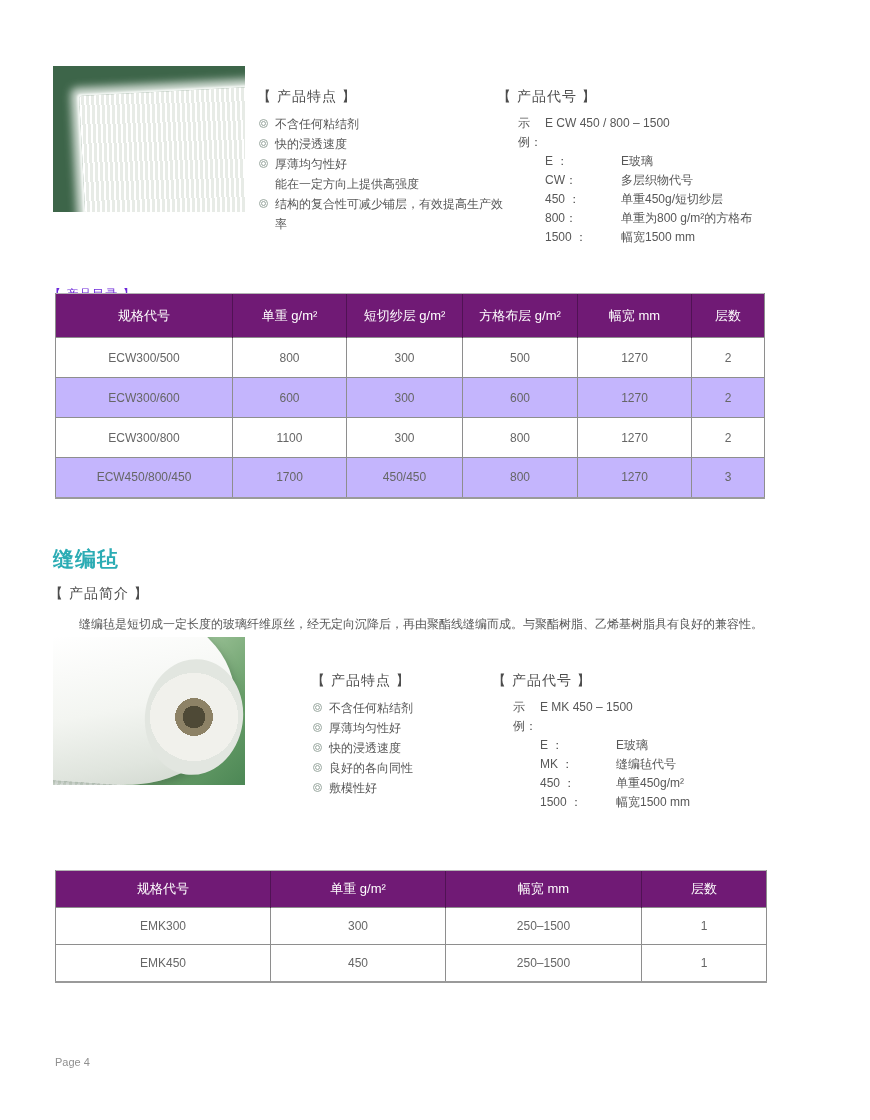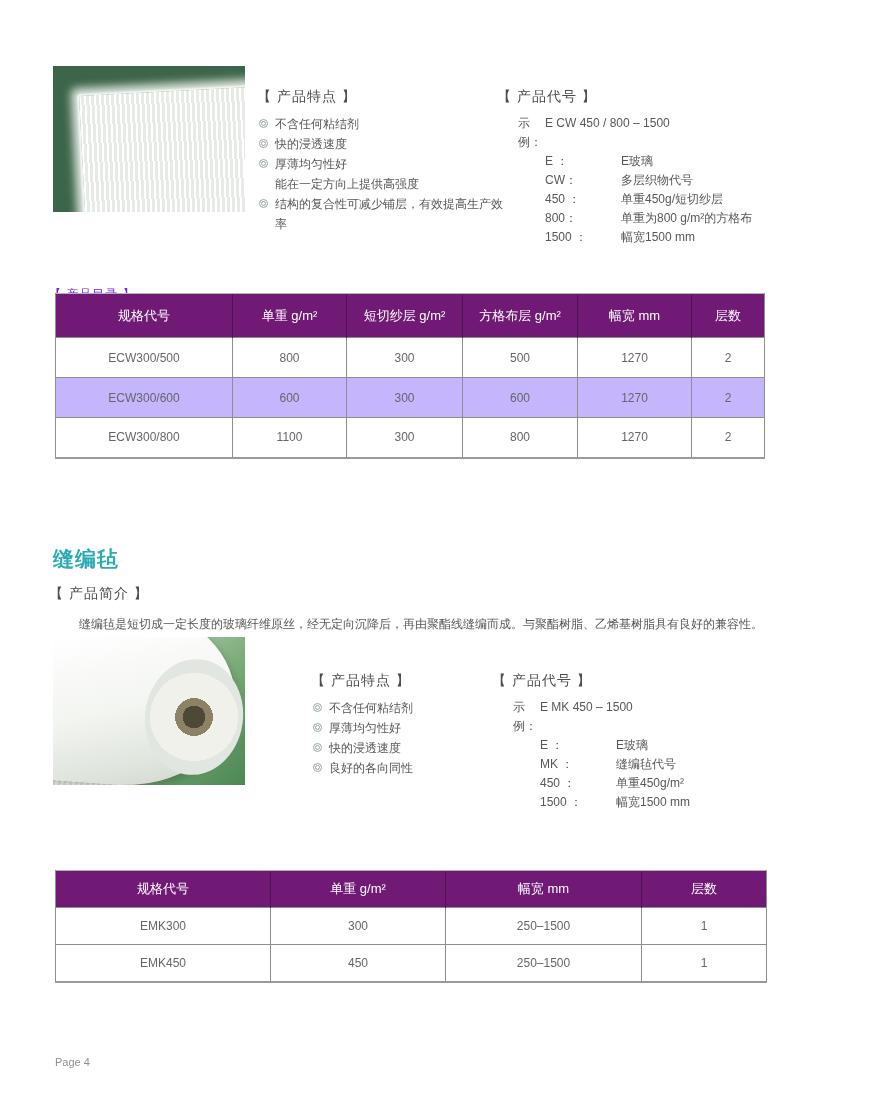--- a/index.html
+++ b/index.html
@@ -162,20 +162,28 @@
       <td>2</td>
     </tr>
     <tr>
       <td>ECW300/800</td>
       <td>1100</td>
       <td>300</td>
       <td>800</td>
       <td>1270</td>
       <td>2</td>
     </tr>
+    <tr class="alt">
+      <td>ECW450/800/450</td>
+      <td>1700</td>
+      <td>450/450</td>
+      <td>800</td>
+      <td>1270</td>
+      <td>3</td>
+    </tr>
   </tbody>
     </table>
 
   <div class="sec-title">缝编毡</div>
   <div class="intro-label">【 产品简介 】</div>
   <div class="intro-text">缝编毡是短切成一定长度的玻璃纤维原丝，经无定向沉降后，再由聚酯线缝编而成。与聚酯树脂、乙烯基树脂具有良好的兼容性。</div>
 
   <div class="photo photo2">
     <div class="sheet"></div>
     <div class="roll-body"></div>
@@ -192,20 +200,24 @@
       <span class="bullet"></span>
       <span>厚薄均匀性好</span>
     </div>
     <div class="feat-item">
       <span class="bullet"></span>
       <span>快的浸透速度</span>
     </div>
     <div class="feat-item">
       <span class="bullet"></span>
       <span>良好的各向同性</span>
+    </div>
+    <div class="feat-item">
+      <span class="bullet"></span>
+      <span>敷模性好</span>
     </div>
   </div>
 
   <div class="codes codes2">
     <div class="blk-heading">【 产品代号 】</div>
     <div class="code-grid">
       <span class="lbl">示例：</span>
       <span class="example">E MK 450 – 1500</span>
       <span class="code-key">E ：</span>
       <span class="code-desc">E玻璃</span>

